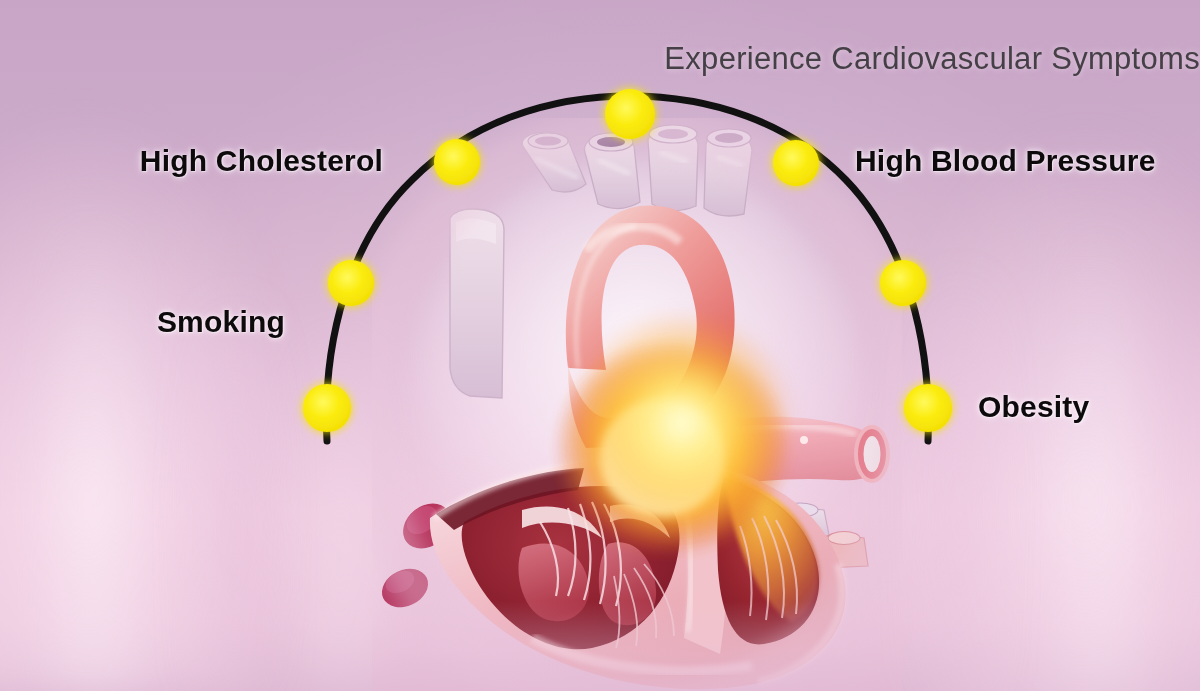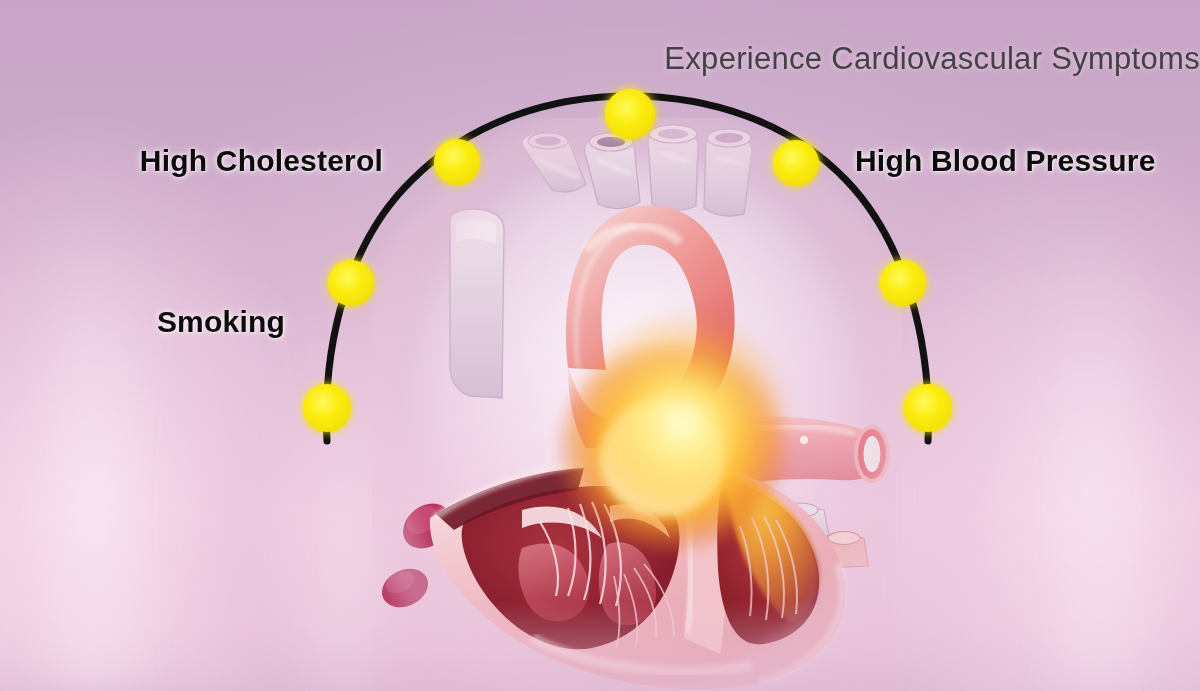--- a/index.html
+++ b/index.html
@@ -414,14 +414,15 @@
       <circle class="dot" r="24" fill="url(#dotGrad)" filter="url(#dotGlow)" cx="928" cy="408"></circle>
     </g>
   </svg>
 
   <div class="title">Experience Cardiovascular Symptoms</div>
 
   <div class="label l" style="top: 144px; right: 817px;">High Cholesterol</div>
   <div class="label l" style="top: 265px; right: 915px; margin-top: 40px;">Smoking</div>
 
   <div class="label r" style="top: 144px; left: 855px;">High Blood Pressure</div>
+  <div class="label r" style="top: 390px; left: 978px;">Obesity</div>
 
 </div>
 
 </body></html>

